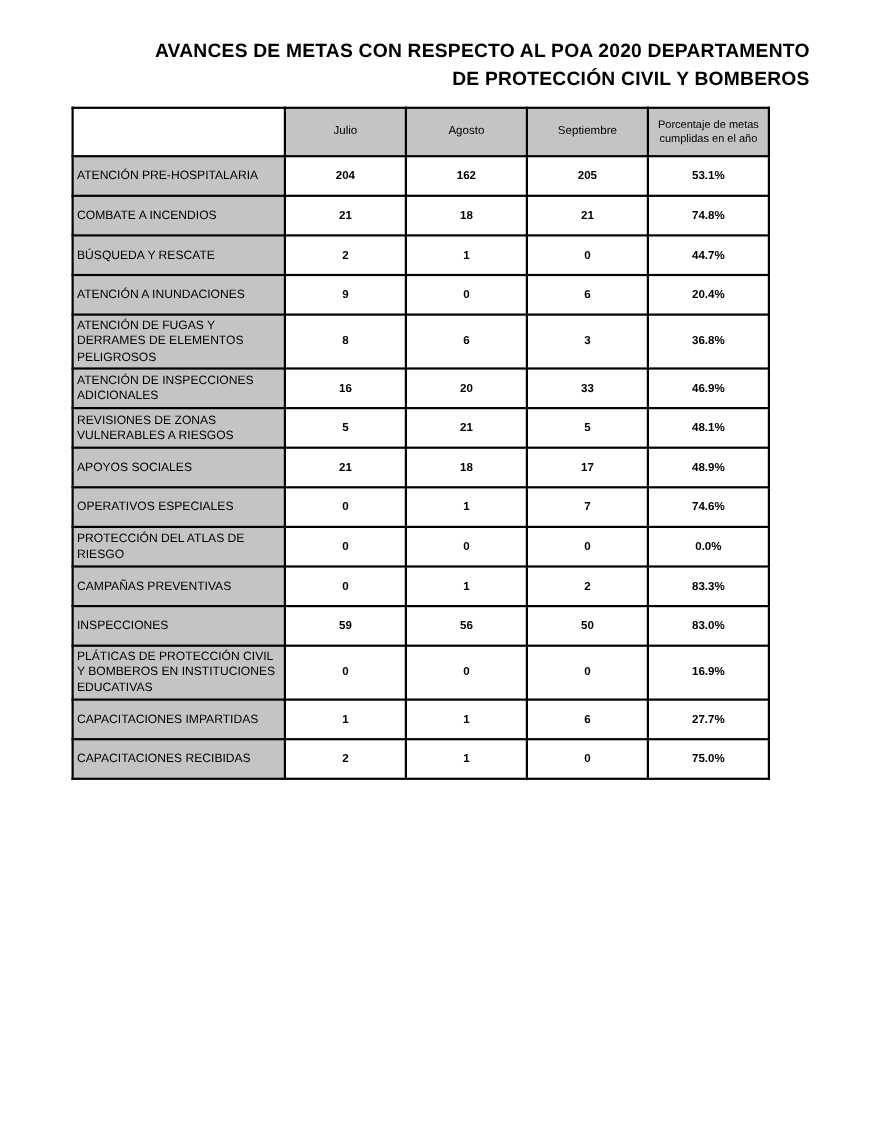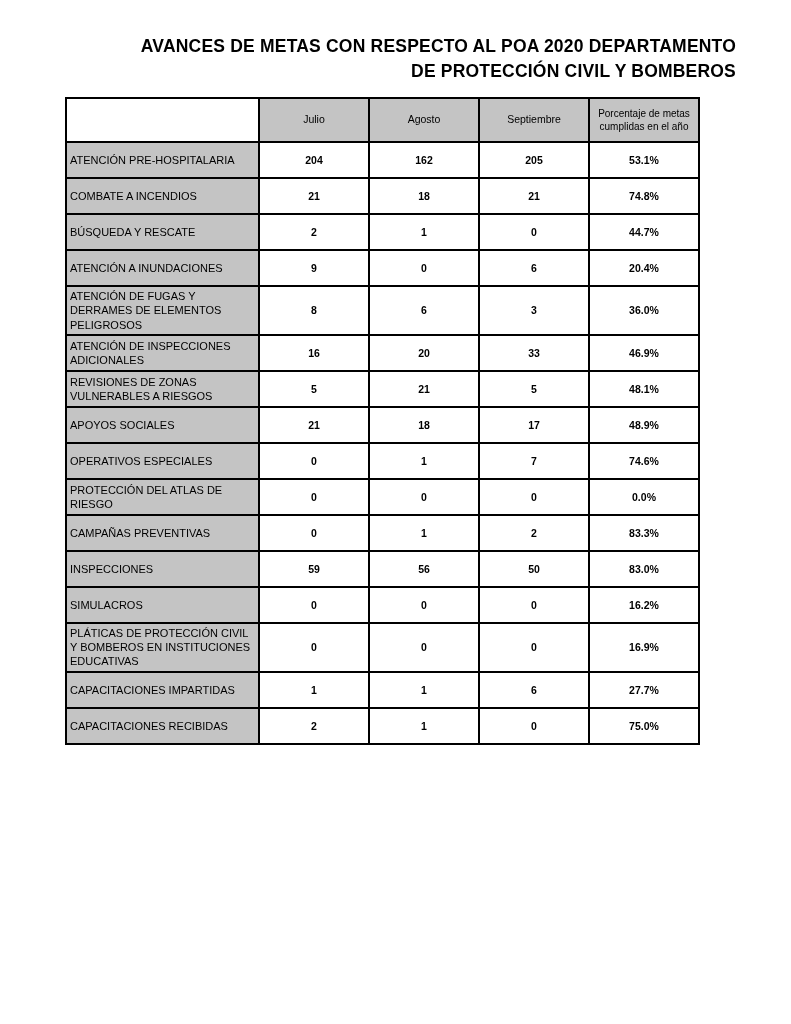--- a/index.html
+++ b/index.html
@@ -109,21 +109,21 @@
           <td class="num">9</td>
           <td class="num">0</td>
           <td class="num">6</td>
           <td class="num">20.4%</td>
         </tr>
         <tr>
           <td class="rowlabel">ATENCIÓN DE FUGAS Y DERRAMES DE ELEMENTOS PELIGROSOS</td>
           <td class="num">8</td>
           <td class="num">6</td>
           <td class="num">3</td>
-          <td class="num">36.0%</td>
+          <td class="num">36.8%</td>
         </tr>
         <tr>
           <td class="rowlabel">ATENCIÓN DE INSPECCIONES ADICIONALES</td>
           <td class="num">16</td>
           <td class="num">20</td>
           <td class="num">33</td>
           <td class="num">46.9%</td>
         </tr>
         <tr>
           <td class="rowlabel">REVISIONES DE ZONAS VULNERABLES A RIESGOS</td>
@@ -161,27 +161,20 @@
           <td class="num">83.3%</td>
         </tr>
         <tr>
           <td class="rowlabel">INSPECCIONES</td>
           <td class="num">59</td>
           <td class="num">56</td>
           <td class="num">50</td>
           <td class="num">83.0%</td>
         </tr>
         <tr>
-          <td class="rowlabel">SIMULACROS</td>
-          <td class="num">0</td>
-          <td class="num">0</td>
-          <td class="num">0</td>
-          <td class="num">16.2%</td>
-        </tr>
-        <tr>
           <td class="rowlabel">PLÁTICAS DE PROTECCIÓN CIVIL Y BOMBEROS EN INSTITUCIONES EDUCATIVAS</td>
           <td class="num">0</td>
           <td class="num">0</td>
           <td class="num">0</td>
           <td class="num">16.9%</td>
         </tr>
         <tr>
           <td class="rowlabel">CAPACITACIONES IMPARTIDAS</td>
           <td class="num">1</td>
           <td class="num">1</td>

